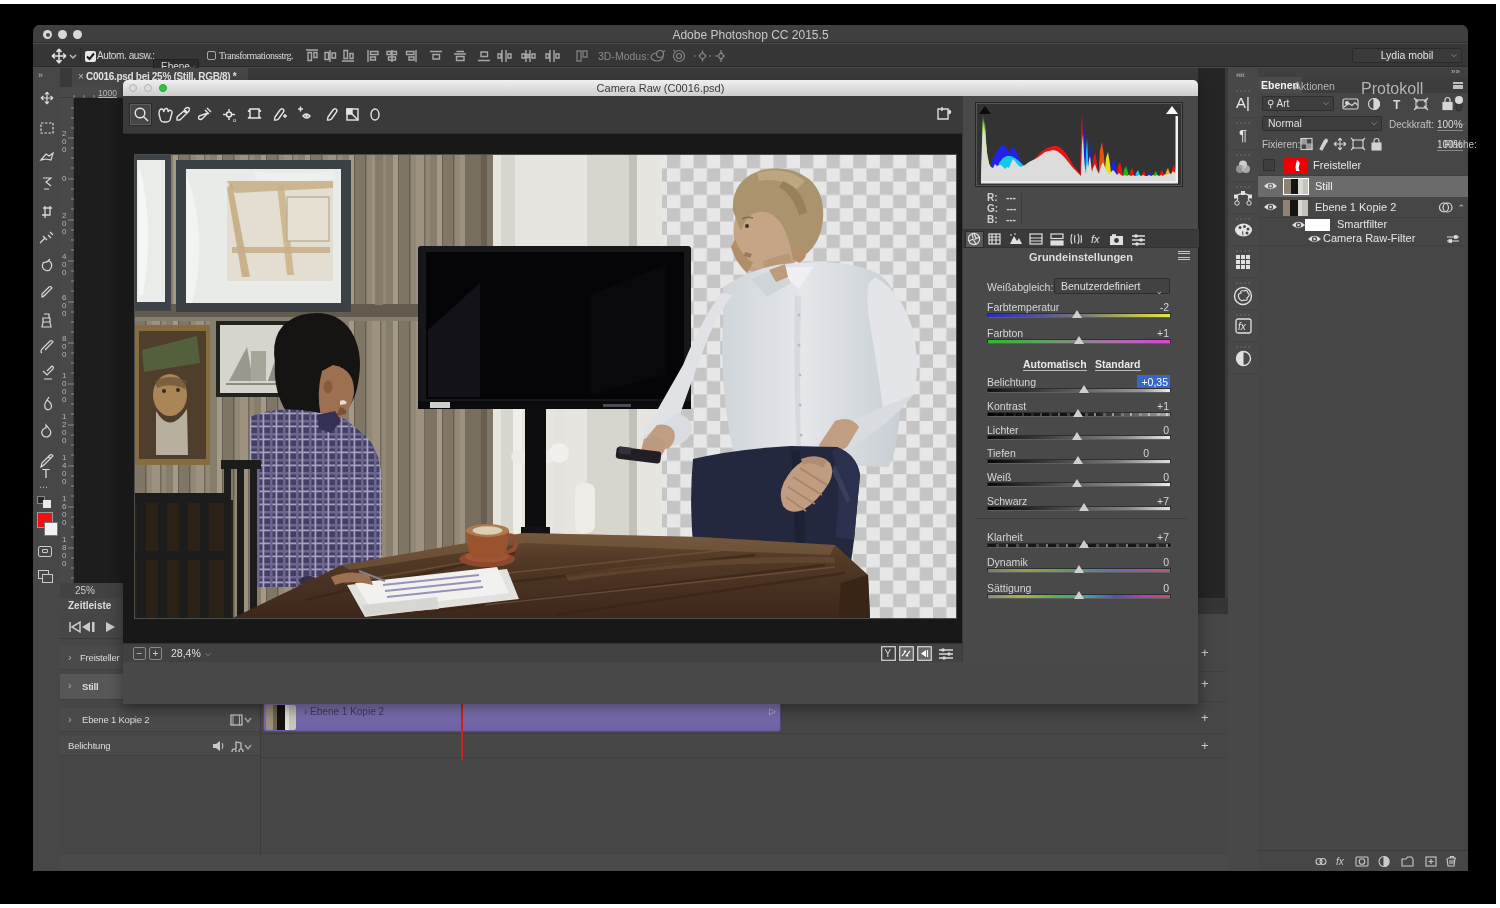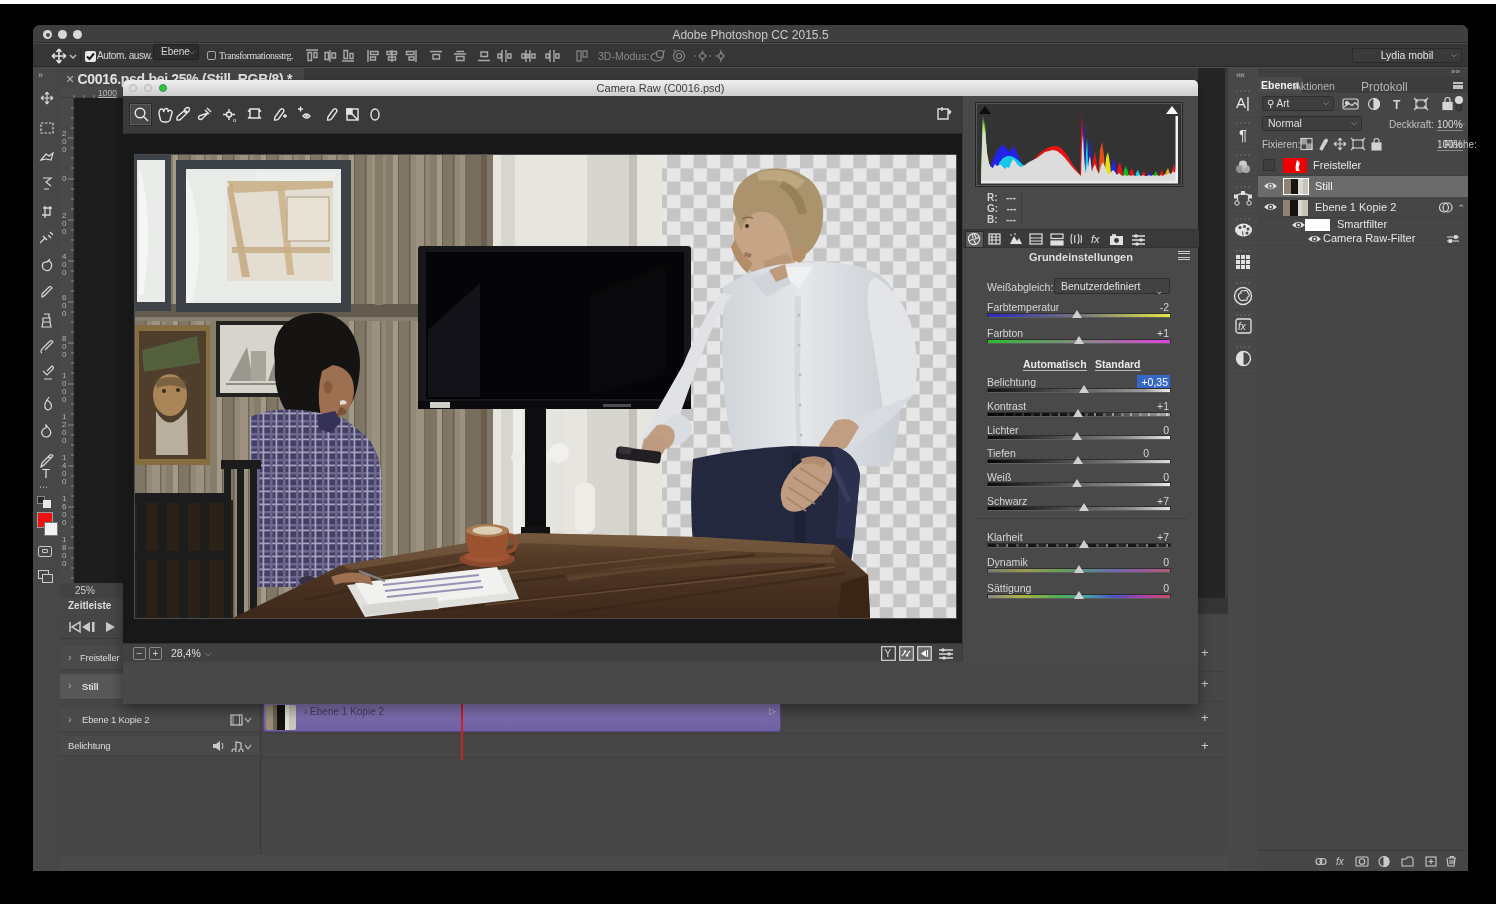--- a/index.html
+++ b/index.html
@@ -5,21 +5,21 @@
   html,body{margin:0;padding:0;background:#fff;width:1500px;height:908px;overflow:hidden;}
   *{box-sizing:border-box;font-family:"Liberation Sans",sans-serif;}
   .abs{position:absolute;}
   #screen{position:absolute;left:0;top:4px;width:1496px;height:900px;background:#000;}
   #win{position:absolute;left:33px;top:21px;width:1435px;height:846px;background:#4a4a4a;border-radius:7px 7px 0 0;}
   #titlebar{position:absolute;left:0;top:0;width:1435px;height:18px;background:#3f3f3f;border-radius:7px 7px 0 0;border-bottom:1px solid #303030;}
   .dot{position:absolute;width:9px;height:9px;border-radius:50%;top:5px;}
   #titletext{position:absolute;top:3px;left:0;width:100%;text-align:center;color:#c9c9c9;font-size:12px;}
   #optbar{position:absolute;left:0;top:19px;width:1435px;height:23px;background:#363636;border-bottom:1px solid #2a2a2a;color:#d8d8d8;font-size:11px;}
   #tabrow{position:absolute;left:27px;top:43px;width:1168px;height:19px;background:#393939;}
-  #activetab{position:absolute;left:0px;top:0;height:19px;background:#464646;color:#e3e3e3;font-size:14px;padding:3px 12px 0 6px;letter-spacing:-0.3px;}
+  #activetab{position:absolute;left:12px;top:0;height:19px;background:#464646;color:#e3e3e3;font-size:10px;padding:3px 12px 0 6px;letter-spacing:-0.3px;}
   #toolcol{position:absolute;left:0;top:43px;width:27px;height:803px;background:#474747;}
   #rulerh{position:absolute;left:27px;top:62px;width:96px;height:11px;background:#494949;border-bottom:1px solid #3a3a3a;}
   #rulerv{position:absolute;left:27px;top:73px;width:14px;height:485px;background:#494949;border-right:1px solid #3a3a3a;}
   #canvL{position:absolute;left:41px;top:73px;width:49px;height:485px;background:#1d1d1d;}
   #canvR{position:absolute;left:1165px;top:43px;width:30px;height:575px;background:#252525;border-right:3px solid #3b3b3b;}
   #statusbar{position:absolute;left:27px;top:558px;width:96px;height:15px;background:#424242;color:#ccc;font-size:10px;}
   #tlrow{position:absolute;left:27px;top:573px;width:1168px;height:16px;background:#353535;}
   #tltab{position:absolute;left:0px;top:0px;width:66px;height:16px;background:#474747;color:#ddd;font-size:10px;font-weight:bold;padding:2px 0 0 8px;}
   #timeline{position:absolute;left:27px;top:589px;width:1168px;height:241px;background:#464646;}
   #botbar{position:absolute;left:27px;top:830px;width:1168px;height:16px;background:#474747;border-top:1px solid #383838;color:#ddd;font-size:10px;}
@@ -60,21 +60,21 @@
     <div id="optbar">
       <svg class="abs" style="left:18px;top:4px;" width="26" height="16" viewBox="0 0 26 16">
           <path d="M8,1 V15 M1,8 H15 M8,1 l-2.5,3 M8,1 l2.5,3 M8,15 l-2.5,-3 M8,15 l2.5,-3 M1,8 l3,-2.5 M1,8 l3,2.5 M15,8 l-3,-2.5 M15,8 l-3,2.5" stroke="#e2e2e2" stroke-width="1.5" fill="none"></path>
           <path d="M21,6 l3,3 l3,-3" stroke="#bbb" stroke-width="1.5" fill="none" transform="translate(-2,1)"></path>
         </svg>
       <div class="abs" style="left:47px;top:4px;width:1px;height:15px;background:#2b2b2b;"></div>
       <div class="abs" style="left:52px;top:7px;width:11px;height:11px;background:#e8e8e8;border-radius:2px;"><svg width="11" height="11">
             <path d="M2,5.5 L4.5,8 L9,2.5" stroke="#1a1a1a" stroke-width="2" fill="none"></path>
           </svg></div>
       <div class="abs" style="left:64px;top:6px;font-size:10px;letter-spacing:-0.4px;">Autom. ausw.:</div>
-      <div class="abs" style="left:120px;top:0;width:46px;height:16px;background:#2c2c2c;border:1px solid #202020;border-radius:2px;padding:1px 0 0 7px;font-size:10px;">Ebene<span style="position:absolute;right:3px;top:2px;color:#999;font-size:8px;">⌵</span></div>
+      <div class="abs" style="left:120px;top:15px;width:46px;height:16px;background:#2c2c2c;border:1px solid #202020;border-radius:2px;padding:1px 0 0 7px;font-size:10px;">Ebene<span style="position:absolute;right:3px;top:2px;color:#999;font-size:8px;">⌵</span></div>
       <div class="abs" style="left:174px;top:7px;width:9px;height:9px;background:transparent;border:1.5px solid #a8a8a8;border-radius:2px;"></div>
       <div class="abs" style="left:186px;top:6px;font-size:10px;letter-spacing:-0.45px;font-family:Liberation Serif, serif;">Transformationsstrg.</div>
       <svg class="abs" style="left:272px;top:4px;" width="420" height="16" viewBox="0 0 420 16">
         <g stroke="#a8a8a8" stroke-width="1.4" fill="none">
           <path d="M1,2 H13 M3,4.5 h3.5 v8 h-3.5 Z M9,4.5 h3 v5 h-3 Z"></path>
           <path d="M25,2 v12 M20,4.5 h3.5 v7 h-3.5 Z M27,5 h3.5 v5 h-3.5 Z"></path>
           <path d="M37,13 H49 M39,2.5 h3.5 v8 h-3.5 Z M45,5.5 h3 v5 h-3 Z"></path>
           <path d="M63,2 V14 M65.5,3.5 h7.5 v3 h-7.5 Z M65.5,9 h5 v3 h-5 Z"></path>
           <path d="M87,2 V14 M82,3.5 h4 v3 h4 v0 h-8 Z M83.5,9 h7 v3 h-7 Z M82,3.5 h9.5 v3 h-9.5 Z"></path>
           <path d="M111,2 V14 M101.5,3.5 h7.5 v3 h-7.5 Z M104,9 h5 v3 h-5 Z"></path>
@@ -274,21 +274,21 @@
             <path d="M8.5,1.5 A7,7 0 0 0 8.5,15.5 Z" fill="#e0e0e0"></path>
           </svg></div>
     </div>
     <div id="layers">
       <div class="abs" style="left:0;top:0;width:210px;height:9px;background:#404040;">
           <span style="position:absolute;right:8px;top:-1px;color:#bbb;font-size:8px;">»»</span>
         </div>
       <div class="abs" style="left:0;top:9px;width:210px;height:16px;background:#3d3d3d;">
         <div class="abs" style="left:0px;top:0;width:44px;height:16px;background:#4b4b4b;color:#f2f2f2;font-size:10.5px;font-weight:bold;text-align:center;padding-top:2px;">Ebenen</div>
         <div class="abs" style="left:36px;top:3px;color:#b4b4b4;font-size:10.5px;">Aktionen</div>
-        <div class="abs" style="left:103px;top:3px;color:#b4b4b4;font-size:12px;">Protokoll</div>
+        <div class="abs" style="left:103px;top:3px;color:#b4b4b4;font-size:16px;">Protokoll</div>
         <div class="abs" style="right:5px;top:5px;width:10px;height:7px;border-top:2px solid #c0c0c0;border-bottom:2px solid #c0c0c0;">
             <div style="margin-top:1px;height:1.5px;background:#c0c0c0;"></div>
           </div>
       </div>
       <div class="abs" style="left:4px;top:28px;width:72px;height:15px;background:#3e3e3e;border:1px solid #2f2f2f;border-radius:2px;color:#e0e0e0;font-size:10px;padding:1px 0 0 4px;">⚲ Art<span style="position:absolute;right:4px;top:1px;color:#aaa;font-size:8px;">⌵</span></div>
       <svg class="abs" style="left:84px;top:28px;" width="120" height="16" viewBox="0 0 120 16">
         <g fill="none" stroke="#d6d6d6" stroke-width="1.2">
           <rect x="1" y="3" width="15" height="10" rx="1.5"></rect>
             <circle cx="5" cy="7" r="1.4" fill="#d6d6d6"></circle>
             <path d="M2,11 L7,7.5 L10,9.5 L13,6.5 L15.5,9"></path>
@@ -298,21 +298,21 @@
           <rect x="74" y="4" width="10" height="8"></rect>
             <path d="M72,2 l4,4 M86,2 l-4,4 M72,14 l4,-4 M86,14 l-4,-4"></path>
           <rect x="101" y="6.5" width="9" height="7" fill="#d6d6d6"></rect>
             <path d="M103,6 V4 a2.5,2.5 0 0 1 5,0 V6"></path>
         </g>
       </svg>
       <div class="abs" style="right:4px;top:26px;width:10px;height:18px;"><svg width="10" height="19" viewBox="0 0 10 19">
             <rect x="2" y="5" width="6" height="12" rx="3" fill="#3a3a3a" stroke="#2d2d2d"></rect>
             <circle cx="5" cy="6" r="4" fill="#d9d9d9"></circle>
           </svg></div>
-      <div class="abs" style="left:4px;top:48px;width:100px;height:15px;background:#3e3e3e;border:1px solid #2f2f2f;border-radius:2px;color:#e0e0e0;font-size:10.5px;padding:0 0 0 5px;">Normal<span style="position:absolute;right:4px;top:1px;color:#aaa;font-size:8px;">⌵</span></div>
+      <div class="abs" style="left:4px;top:48px;width:120px;height:15px;background:#3e3e3e;border:1px solid #2f2f2f;border-radius:2px;color:#e0e0e0;font-size:10.5px;padding:0 0 0 5px;">Normal<span style="position:absolute;right:4px;top:1px;color:#aaa;font-size:8px;">⌵</span></div>
       <div class="abs" style="left:131px;top:51px;color:#c2c2c2;font-size:10px;">Deckkraft:</div>
       <div class="abs" style="left:179px;top:51px;color:#dcdcdc;font-size:10px;border-bottom:1px solid #888;">100%</div>
       <div class="abs" style="right:3px;top:51px;color:#aaa;font-size:8px;">⌵</div>
       <div class="abs" style="left:4px;top:71px;color:#c2c2c2;font-size:10px;">Fixieren:</div>
       <svg class="abs" style="left:42px;top:68px;" width="90" height="16" viewBox="0 0 90 16">
         <g fill="none" stroke="#d2d2d2" stroke-width="1.1">
           <rect x="1" y="2.5" width="11" height="11"></rect>
             <rect x="1" y="2.5" width="5.5" height="5.5" fill="#d2d2d2" opacity="0.6"></rect>
             <rect x="6.5" y="8" width="5.5" height="5.5" fill="#d2d2d2" opacity="0.6"></rect>
           <path d="M20,13 L24,5 Q26,2 27,3.5 Q28,5 26,7 L22,14 Z" fill="#d2d2d2"></path>

